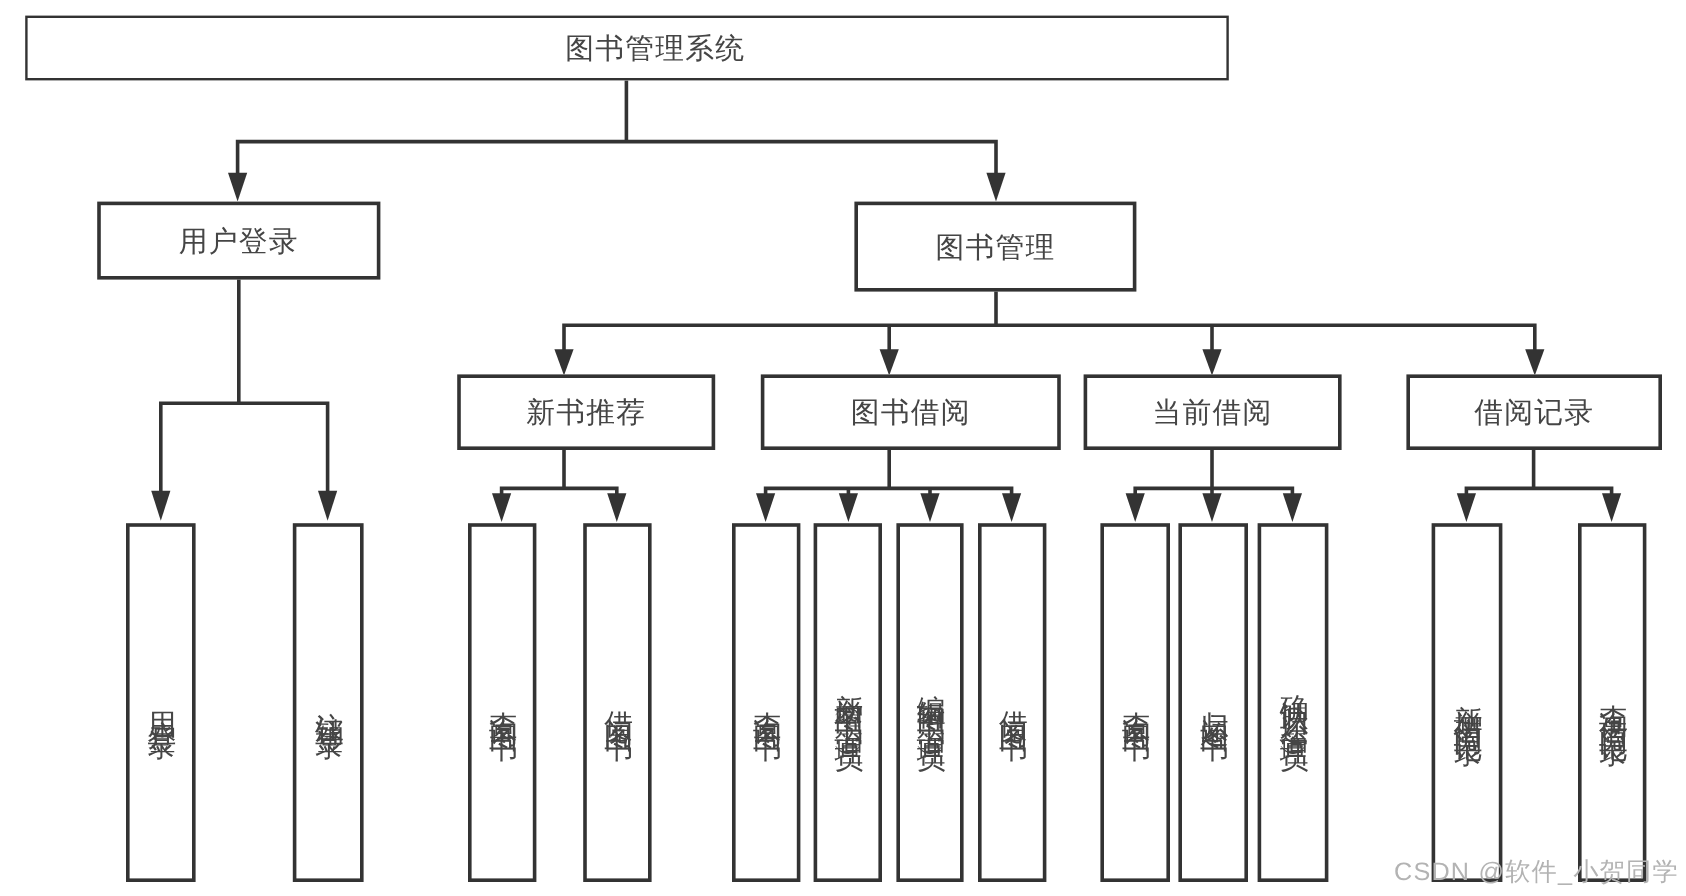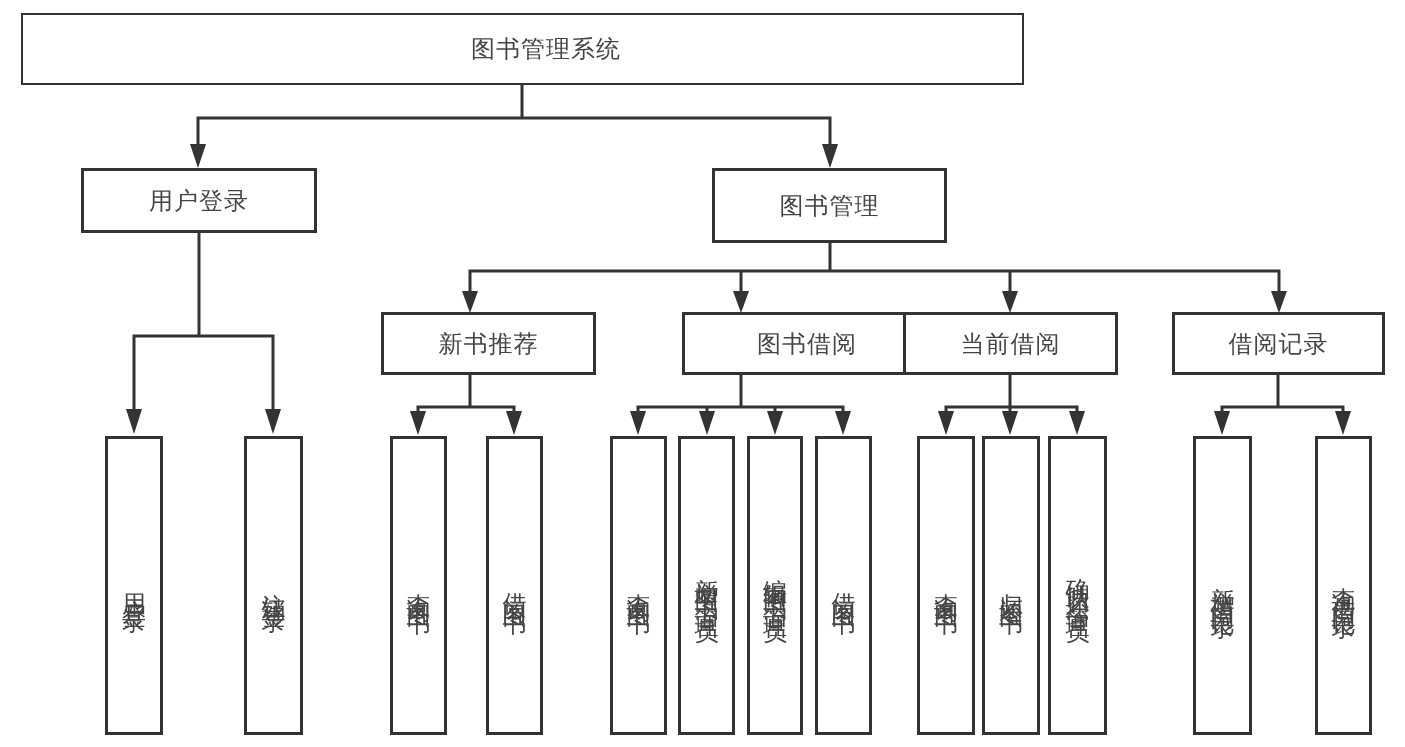--- a/index.html
+++ b/index.html
@@ -123,27 +123,27 @@
     <polygon points="938,411 954,411 946,435"></polygon>
     <polygon points="1002,411 1018,411 1010,435"></polygon>
     <polygon points="1069,411 1085,411 1077,435"></polygon>
 
     <path d="M1278 373 V407"></path>
     <path d="M1222 413 V407 H1343 V413"></path>
     <polygon points="1214,411 1230,411 1222,435"></polygon>
     <polygon points="1335,411 1351,411 1343,435"></polygon>
   </svg>
 
-  <div class="box thin" style="left:21px; top:13px; width:1003px; height:72px;padding-left:47px;">图书管理系统</div>
+  <div class="box thin" style="left:21px; top:13px; width:1003px; height:54px;padding-left:47px;">图书管理系统</div>
 
   <div class="box" style="left:81px; top:168px; width:236px; height:65px;">用户登录</div>
   <div class="box" style="left:712px; top:168px; width:235px; height:75px;">图书管理</div>
 
   <div class="box" style="left:363px; top:312px; width:215px; height:63px;margin-left:18px;">新书推荐</div>
-  <div class="box" style="left:634px; top:312px; width:250px; height:63px;margin-left:48px;">图书借阅</div>
+  <div class="box" style="left:634px; top:312px; width:250px; height:63px;">图书借阅</div>
   <div class="box" style="left:1172px; top:312px; width:213px; height:63px;">借阅记录</div>
   <div class="box" style="left:903px; top:312px; width:215px; height:63px;">当前借阅</div>
 
   <div class="leaf" style="left:105px; top:436px; width:58px; height:299px;">
     <span class="vtext">用户登录</span>
   </div>
   <div class="leaf" style="left:244px; top:436px; width:59px; height:299px;">
     <span class="vtext">注销登录</span>
   </div>
 
@@ -177,13 +177,14 @@
     <span class="vtext">确认归还（管理员）</span>
   </div>
 
   <div class="leaf" style="left:1193px; top:436px; width:59px; height:299px;">
     <span class="vtext">新增借阅记录</span>
   </div>
   <div class="leaf" style="left:1315px; top:436px; width:57px; height:299px;">
     <span class="vtext">查询借阅记录</span>
   </div>
 
+  <div class="watermark">CSDN @软件_小贺同学</div>
 </div>
 
 </body></html>

